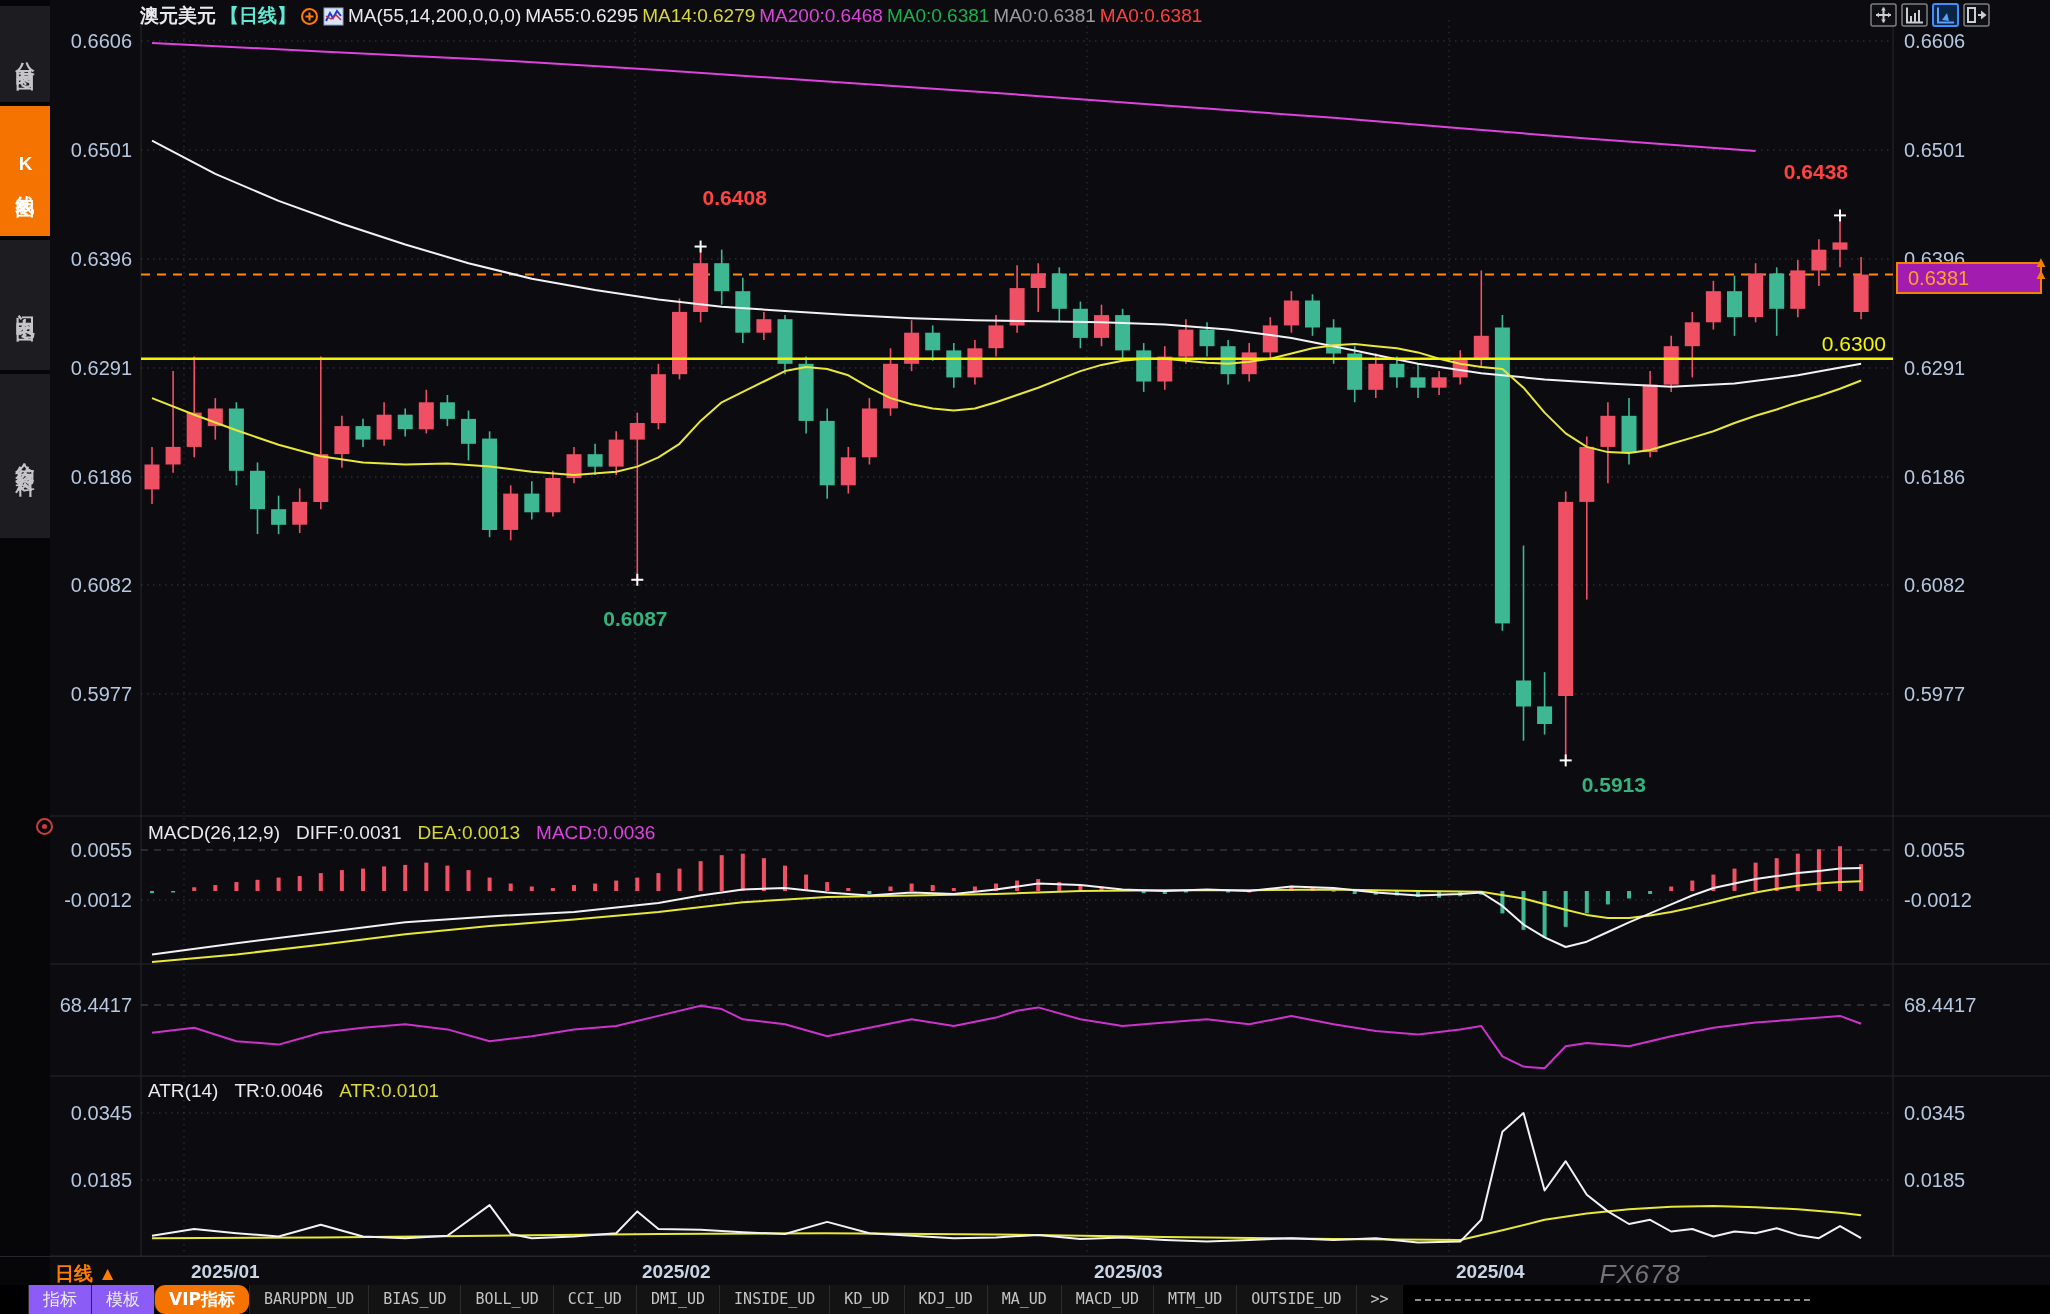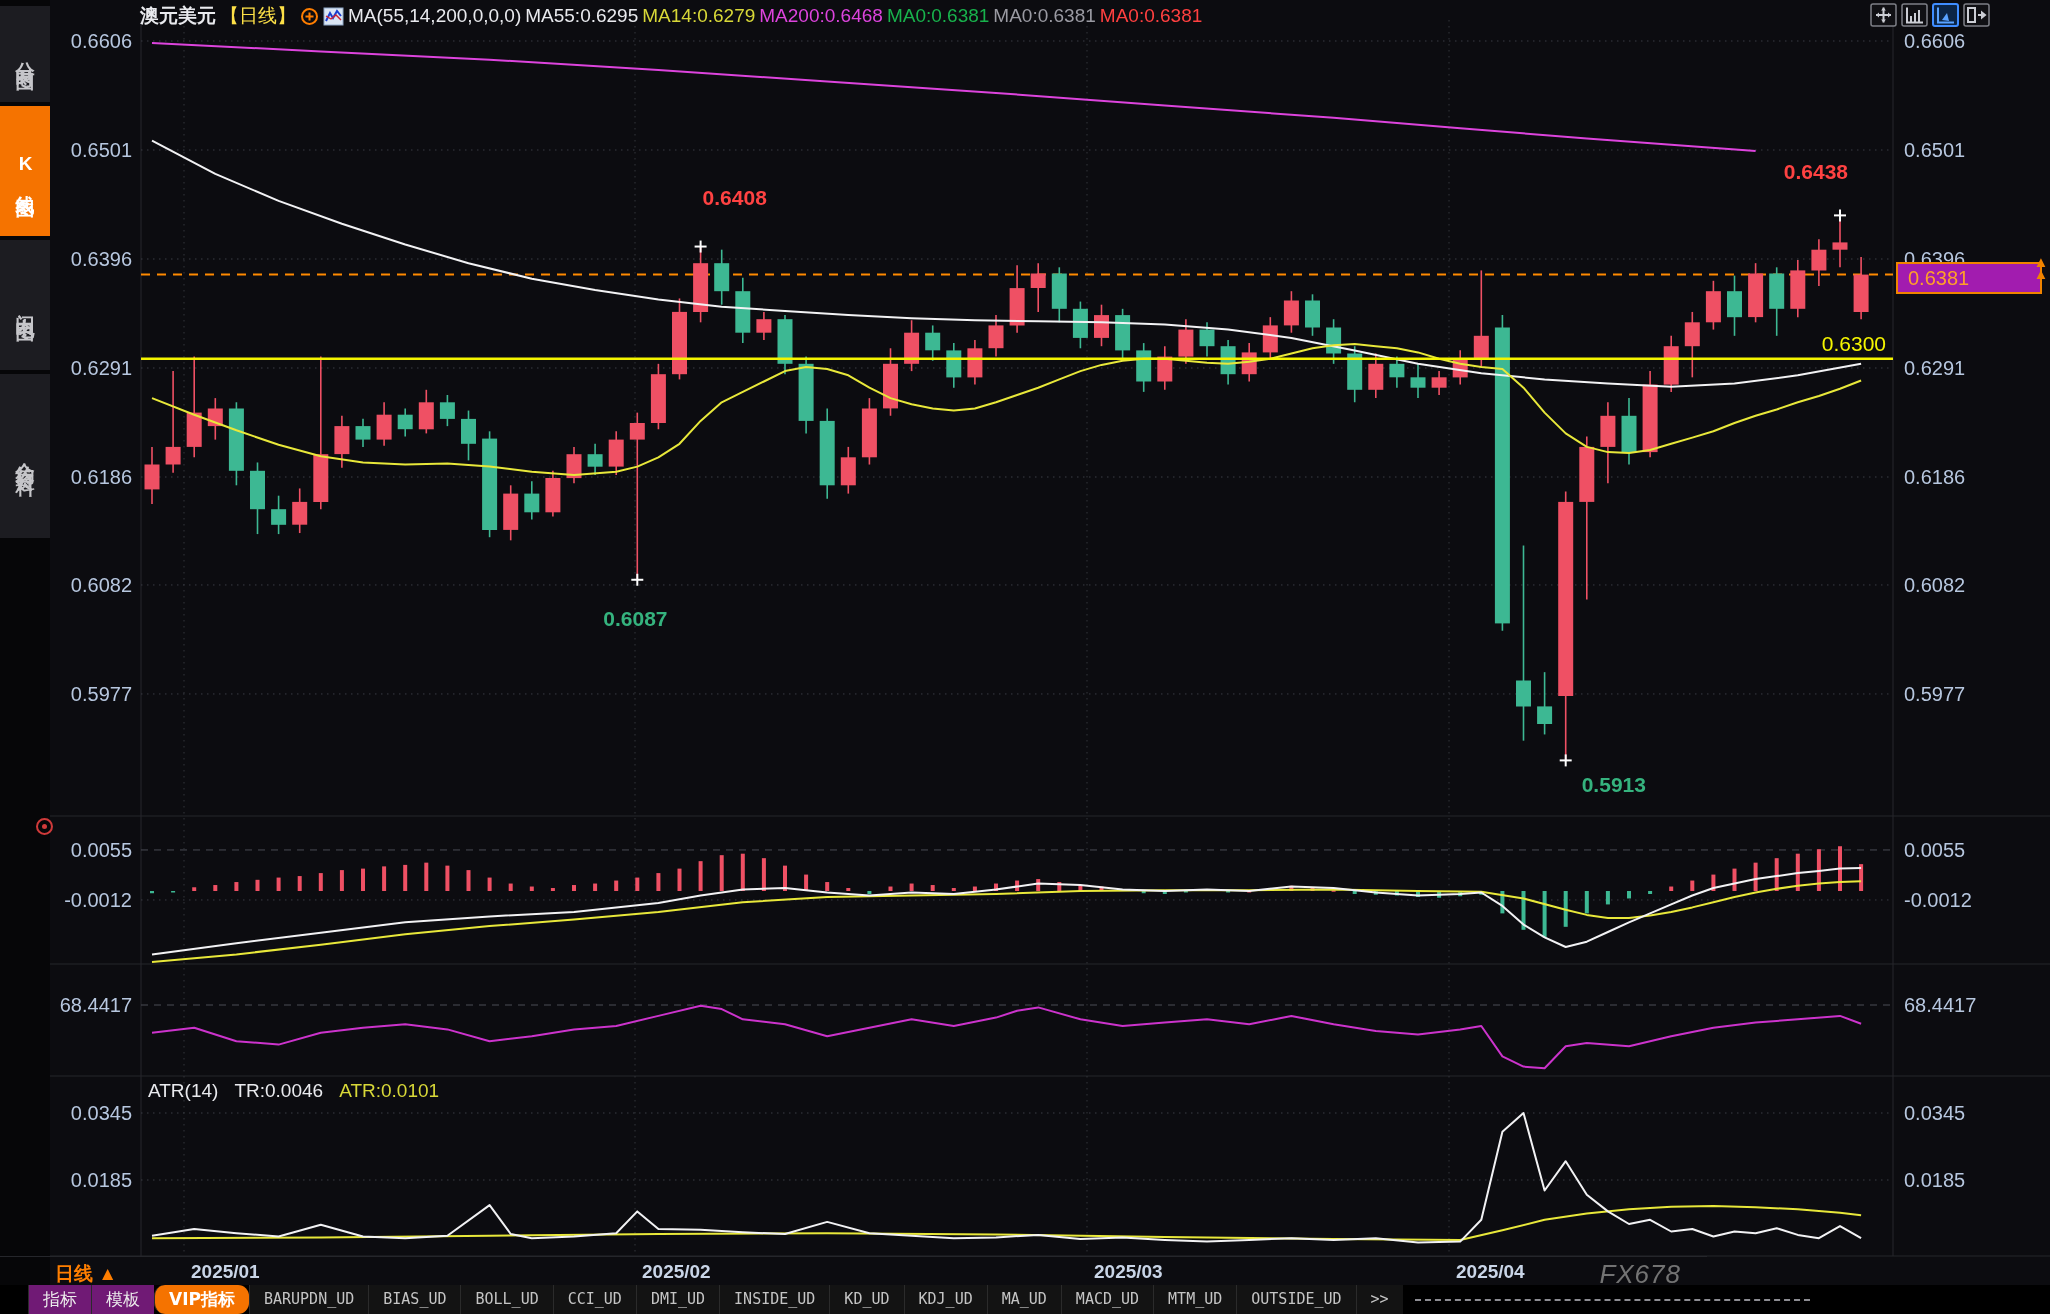--- a/index.html
+++ b/index.html
@@ -11,21 +11,21 @@
   
   #sidebar{position:absolute;left:0;top:0;width:50px;height:1314px;background:#060608;}
   .side-item{position:absolute;left:0;width:50px;background:#1c1c21;color:#c6c6ca;
     writing-mode:vertical-lr;text-orientation:upright;display:flex;align-items:center;justify-content:center;
     font-size:19px;letter-spacing:5px;font-weight:bold;}
   .side-item.active{background:#f57300;color:#ffffff;}
 
   
   #top-header{position:absolute;left:140px;top:2px;height:28px;display:flex;align-items:center;gap:4px;
     font-size:19px;white-space:nowrap;}
-  .t-white{color:#e9eaee;} .t-orange{color:#fde047;font-weight:normal;}
+  .t-white{color:#e9eaee;} .t-orange{color:#5eead4;font-weight:bold;}
   .t-yellow{color:#d8d838;} .t-magenta{color:#dd44dd;} .t-green{color:#18b24c;}
   .t-gray{color:#9a9aa2;} .t-red{color:#ff4040;}
   #toolbar{position:absolute;right:60px;top:3px;display:flex;gap:4px;}
   .tb-btn{width:27px;height:24px;}
 
   
   .pane-header{position:absolute;left:148px;font-size:19px;display:flex;gap:16px;white-space:nowrap;}
 
   
   #price-box{position:absolute;left:1896px;top:262px;width:132px;height:28px;border:2px solid #f08400;
@@ -35,21 +35,21 @@
   
   #footer-row{position:absolute;left:0;top:1256px;width:1707px;height:29px;border-top:1px solid #25262b;}
   #period-label{position:absolute;left:55px;top:4px;color:#ff7e00;font-size:19px;font-weight:bold;}
   #watermark{position:absolute;right:26px;top:2px;color:#737373;font-size:26px;letter-spacing:1px;font-style:italic;}
 
   
   #tab-bar{position:absolute;left:0;top:1285px;width:2050px;height:29px;background:#000;display:flex;
     align-items:stretch;padding-left:28px;box-sizing:border-box;}
   .tab{padding:0 14px;line-height:29px;background:#131313;color:#c4c4c4;
     font-family:"DejaVu Sans Mono","Liberation Mono",monospace;font-size:15px;border-left:1px solid #2b2b2b;}
-  .tab.cjk{font-family:"DejaVu Sans","Liberation Sans",sans-serif;font-size:17px;color:#ececec;background:#701a75;}
+  .tab.cjk{font-family:"DejaVu Sans","Liberation Sans",sans-serif;font-size:17px;color:#ececec;background:#8b5cf6;}
   .tab.active{background:#f57300;color:#fff;font-weight:bold;border-radius:11px;}
   #tab-dashes{flex:0 0 395px;align-self:center;border-top:2px dashed #8d8d93;margin-left:12px;height:0;}
 
   
   #target-icon{position:absolute;left:36px;top:818px;width:13px;height:13px;border:2px solid #cf3a3a;border-radius:50%;
     display:flex;align-items:center;justify-content:center;}
   #target-icon .dot{width:5px;height:5px;background:#cf3a3a;border-radius:50%;}
 
   svg text{font-family:"Liberation Sans","DejaVu Sans",sans-serif;}
 </style>
@@ -458,20 +458,26 @@
       <path d="M6 4.5v15h16" stroke="#59a2ff" stroke-width="2" fill="none"></path>
       <path d="M10 17l5-7 2 8z" fill="#59a2ff"></path>
     </svg>
     <svg class="tb-btn" viewBox="0 0 27 24">
       <rect x="1" y="1" width="25" height="22" rx="2" fill="#101014" stroke="#7d7f86" stroke-width="1.5"></rect>
       <rect x="5" y="5" width="7" height="14" fill="none" stroke="#cbcdd4" stroke-width="2"></rect>
       <path d="M15 12h7M22 12l-3-2.4v4.8z" stroke="#cbcdd4" stroke-width="2" fill="#cbcdd4"></path>
     </svg>
   </div>
 
+  <div class="pane-header" style="top:822px">
+    <span class="t-white">MACD(26,12,9)</span>
+    <span class="t-white">DIFF:0.0031</span>
+    <span class="t-yellow">DEA:0.0013</span>
+    <span class="t-magenta">MACD:0.0036</span>
+  </div>
   <div class="pane-header" style="top:1080px">
     <span class="t-white">ATR(14)</span>
     <span class="t-white">TR:0.0046</span>
     <span class="t-yellow">ATR:0.0101</span>
   </div>
 
   <div id="price-box">0.6381</div>
   <div id="price-arrow">▲<br>▲</div>
 
   <div id="target-icon">

